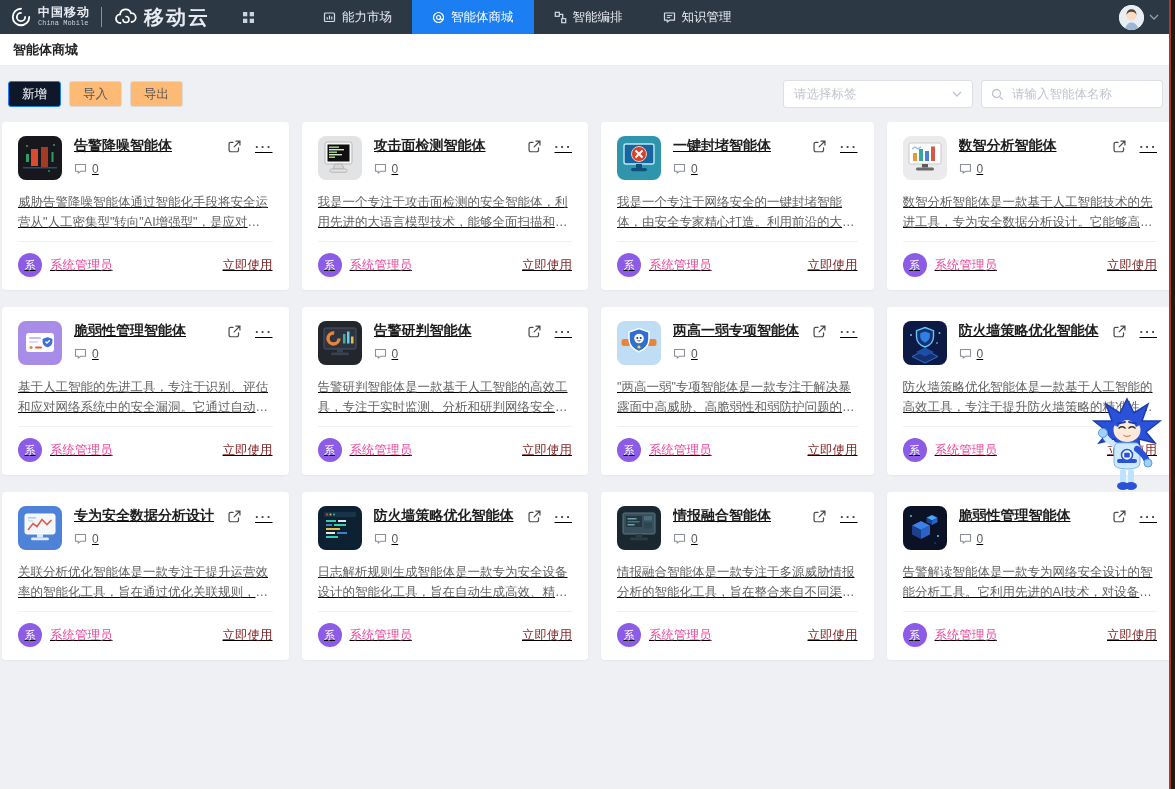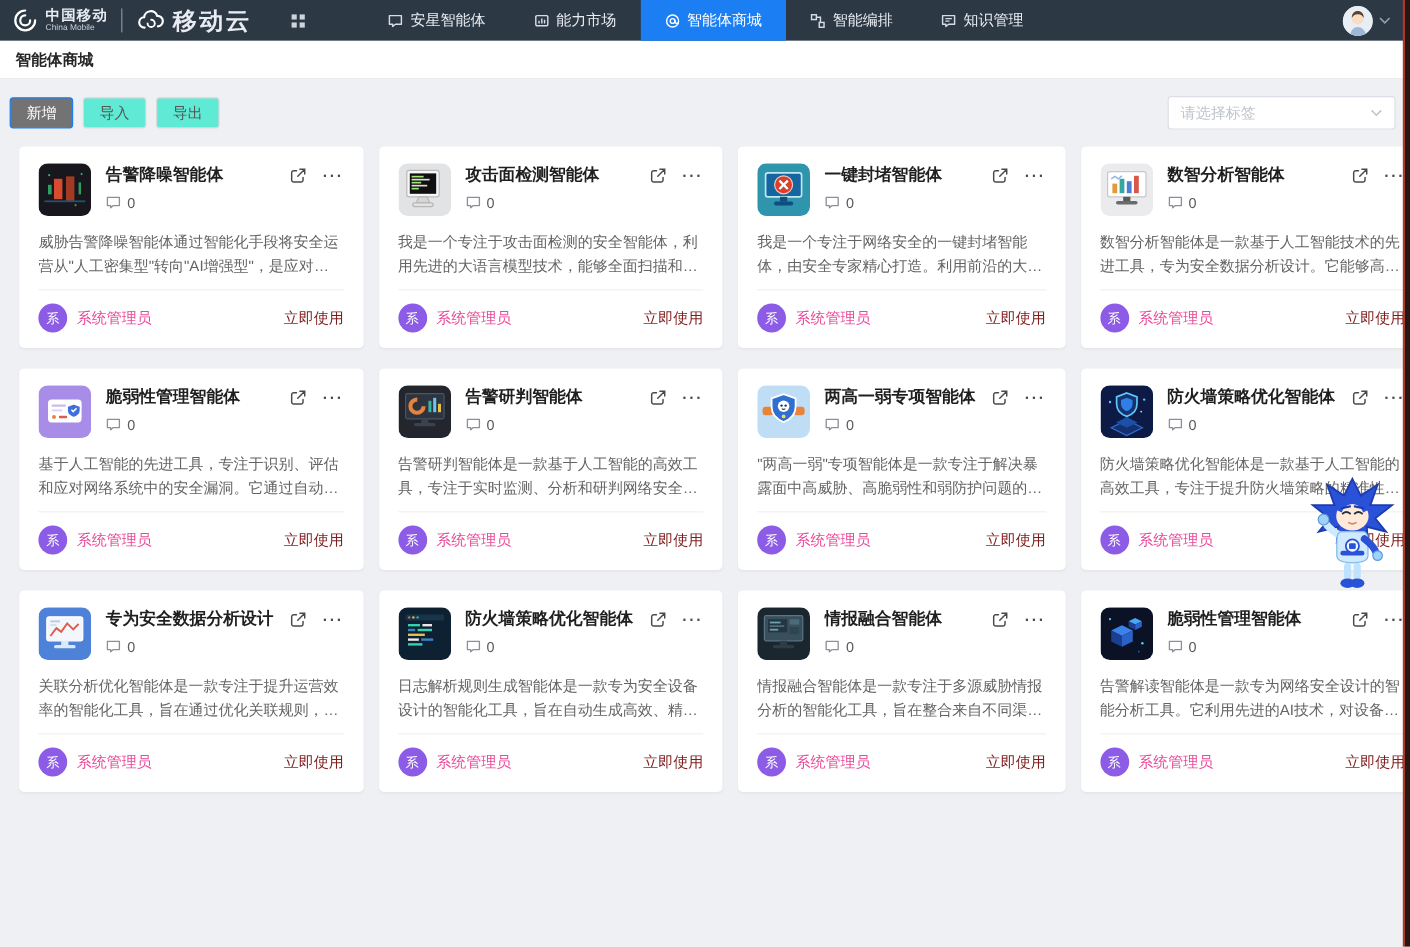--- a/index.html
+++ b/index.html
@@ -5,21 +5,21 @@
   * { box-sizing: border-box; }
   html,body { margin:0; padding:0; }
   body {
     width:1175px; height:789px; overflow:hidden; position:relative;
     background:#eef0f3;
     font-family:"Liberation Sans","DejaVu Sans",sans-serif;
   }
   
   .nav {
     height:34px; background:#2d3845; display:flex; align-items:stretch;
-    color:#e8ecf2; font-size:12.5px; padding-left:10px;
+    color:#e8ecf2; font-size:12.5px; padding-left:10px;font-family:Liberation Mono, monospace;
   }
   .brand { display:flex; align-items:center; }
   .cm-logo { margin-right:6px; display:flex; align-items:center; }
   .cm-text { display:flex; flex-direction:column; line-height:1.1; }
   .cm-name { font-size:12px; font-weight:bold; letter-spacing:1px; }
   .cm-en { font-size:7px; color:#c9d1da; }
   .brand-divider { width:1px; height:20px; background:rgba(255,255,255,.45); margin:0 11px; }
   .cloud-logo { margin-right:5px; display:flex; align-items:center; }
   .cloud-name { font-size:20px; font-weight:bold; letter-spacing:2px; }
   .grid-launcher { margin-left:32px; display:flex; align-items:center; cursor:pointer; }
@@ -29,38 +29,38 @@
   .nav-item svg { flex:none; }
   .nav-user { margin-left:auto; display:flex; align-items:center; gap:5px; padding-right:16px; cursor:pointer; }
   .avatar { width:25px; height:25px; border-radius:50%; background:#e9eef4; overflow:hidden; display:flex; align-items:flex-end; justify-content:center; }
   
   .title-bar { height:32px; background:#fff; display:flex; align-items:center; padding-left:13px; border-bottom:1px solid #ececec; }
   .title-bar .t { font-size:13px; font-weight:bold; color:#262626; }
   
   .toolbar { display:flex; align-items:center; margin:14px 12px 0 8px; gap:8px; }
   .btn {
     height:26px; padding:0 13px; font-size:12.5px; border-radius:3px;
-    border:1px solid #d9d9d9; background:#5eead4; color:#555;
+    border:1px solid #d9d9d9; background:#fdba74; color:#555;
     display:inline-flex; align-items:center; cursor:pointer;
   }
-  .btn.primary { background:#737373; border-color:#1b7ef2; color:#fff;font-family:Liberation Mono, monospace; }
+  .btn.primary { background:#0f172a; border-color:#1b7ef2; color:#fff;font-family:Liberation Mono, monospace; }
   .toolbar .spacer { flex:1; }
   .select {
     width:190px; height:28px; background:#fff; border:1px solid #dcdfe6; border-radius:3px;
     display:flex; align-items:center; justify-content:space-between; padding:12px 10px;
     color:#c0c4cc; font-size:12.5px; cursor:pointer;
   }
   .search {
     width:182px; height:28px; background:#fff; border:1px solid #dcdfe6; border-radius:3px;
     display:flex; align-items:center; padding:0 9px; gap:6px;
   }
   .search input { border:0; outline:0; flex:1; min-width:0; font-size:12.5px; color:#333; background:transparent; font-family:inherit; }
   .search input::placeholder { color:#c0c4cc; }
   
-  .grid { display:grid; grid-template-columns:repeat(4,1fr); gap:17px 13px; margin:14px 12px 0 16px; }
+  .grid { display:grid; grid-template-columns:repeat(4,1fr); gap:17px 13px; margin:14px 12px 0 2px;text-decoration:underline; }
   .card {
     background:#fff; border-radius:4px; height:168px; padding:14px 16px 13px;
     display:flex; flex-direction:column; box-shadow:0 1px 2px rgba(0,0,0,.04); cursor:pointer;
   }
   .card-head { display:flex; gap:12px; }
   .agent-icon { width:44px; height:44px; border-radius:8px; overflow:hidden; flex:none; }
   .head-main { flex:1; min-width:0; }
   .title-row { display:flex; align-items:center; margin-top:1px; }
   .card-title { font-size:14px; font-weight:bold; color:#1f1f1f; flex:1; white-space:nowrap; overflow:hidden; }
   .icon-btn { color:#4a4a4a; margin-left:13px; display:flex; align-items:center; cursor:pointer; }
@@ -114,26 +114,20 @@
         <rect x="1" y="1" width="4.3" height="4.3" fill="#ccd4de"></rect>
         <rect x="7.7" y="1" width="4.3" height="4.3" fill="#ccd4de"></rect>
         <rect x="1" y="7.7" width="4.3" height="4.3" fill="#ccd4de"></rect>
         <rect x="7.7" y="7.7" width="4.3" height="4.3" fill="#ccd4de"></rect>
       </svg>
   </span>
 
   <nav class="nav-items">
     <div class="nav-item">
       <svg width="13" height="13" viewBox="0 0 13 13">
-          <path d="M1.5 2h10v7.2H6.6L4.2 11V9.2H1.5z" stroke="#d6dce5" stroke-width="1.2" fill="none" stroke-linejoin="round"></path>
-        </svg>
-      <span>安星智能体</span>
-    </div>
-    <div class="nav-item">
-      <svg width="13" height="13" viewBox="0 0 13 13">
           <rect x="1.5" y="2" width="10" height="8.5" rx="1" stroke="#d6dce5" stroke-width="1.2" fill="none"></rect>
           <path d="M4.2 8.5V6.2M6.5 8.5V4.5M8.8 8.5V5.5" stroke="#d6dce5" stroke-width="1.2"></path>
         </svg>
       <span>能力市场</span>
     </div>
     <div class="nav-item active">
       <svg width="13" height="13" viewBox="0 0 13 13">
           <circle cx="6.5" cy="6.5" r="5" stroke="#fff" stroke-width="1.2" fill="none"></circle>
           <circle cx="6.5" cy="6.5" r="2" stroke="#fff" stroke-width="1.2" fill="none"></circle>
           <path d="M8.5 6.5c0 1.6 1 2.4 2.4 1.7" stroke="#fff" stroke-width="1.2" fill="none" stroke-linecap="round"></path>
@@ -179,20 +173,27 @@
 <div class="toolbar">
   <button class="btn primary">新增</button>
   <button class="btn">导入</button>
   <button class="btn">导出</button>
   <span class="spacer"></span>
   <div class="select">
     <span>请选择标签</span>
     <svg width="10" height="6" viewBox="0 0 10 6">
         <path d="M1 1l4 4 4-4" stroke="#c0c4cc" stroke-width="1.3" fill="none"></path>
       </svg>
+  </div>
+  <div class="search">
+    <svg width="13" height="13" viewBox="0 0 13 13">
+        <circle cx="5.5" cy="5.5" r="4" stroke="#bfc3cb" stroke-width="1.3" fill="none"></circle>
+        <path d="M8.6 8.6l3 3" stroke="#bfc3cb" stroke-width="1.3"></path>
+      </svg>
+    <input placeholder="请输入智能体名称" style="">
   </div>
 </div>
 
 <div class="grid">
 
   <div class="card">
     <div class="card-head">
       <span class="agent-icon">
         <svg width="44" height="44" viewBox="0 0 44 44">
             <rect width="44" height="44" fill="#17171d"></rect>

